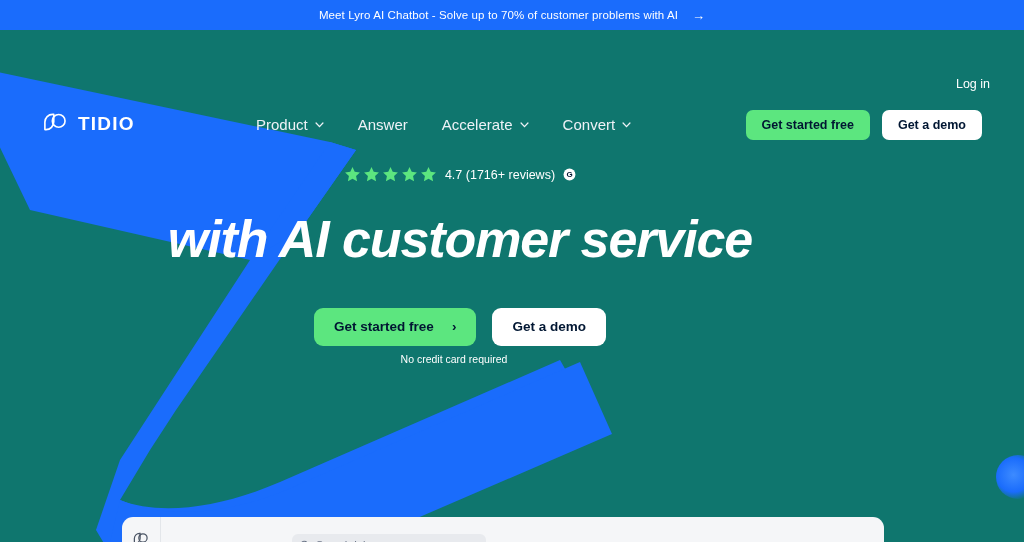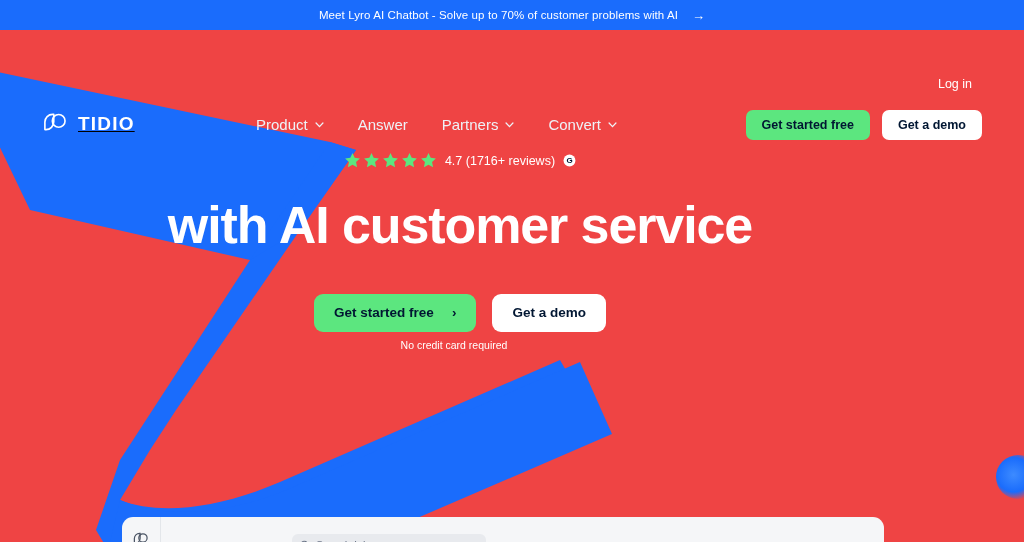--- a/index.html
+++ b/index.html
@@ -2,72 +2,72 @@
 <html><head>
 <meta charset="utf-8">
 <style>
   * { margin:0; padding:0; box-sizing:border-box; }
   html,body { width:1024px; height:542px; overflow:hidden; }
   body {
     background:#011632;
     font-family:"Liberation Sans", sans-serif;
     -webkit-font-smoothing:antialiased;
   }
-  .page { position:relative; width:1024px; height:542px; overflow:hidden; background:#ef4444; }
+  .page { position:relative; width:1024px; height:542px; overflow:hidden; background:#0f766e; }
 
   
   .banner {
     position:absolute; left:0; top:0; width:1024px; height:30px;
     background:#1A6CFC; display:flex; align-items:center; justify-content:center;
     z-index:40;
   }
   .banner-inner { display:flex; align-items:center; gap:14px; }
   .banner-text { color:#ffffff; font-size:11.5px; letter-spacing:.1px; white-space:nowrap; }
   .banner-arrow { color:#ffffff; font-size:13px; line-height:1; display:block; }
 
   
   .zdeco { position:absolute; left:0; top:30px; width:1024px; height:512px; z-index:1; pointer-events:none; }
 
   
   .nav { position:absolute; left:0; top:30px; width:1024px; height:96px; z-index:30; }
-  .logo { position:absolute; left:42px; top:80px; display:flex; align-items:center; gap:9px;text-decoration:underline; }
+  .logo { position:absolute; left:42px; top:80px; display:flex; align-items:center; gap:9px; }
   .logo-mark { width:27px; height:27px; display:block; }
   .logo-text { color:#ffffff; font-size:19px; font-weight:bold; letter-spacing:1.2px; }
 
   .navlinks { position:absolute; left:256px; top:86px; display:flex; align-items:center; gap:34px; }
   .navitem { display:flex; align-items:center; gap:7px; cursor:pointer; }
   .navitem span.lbl { color:#eef2f7; font-size:15px; }
   .chev { width:9px; height:6px; display:block; }
 
   .login {
-    position:absolute; right:52px; top:47px;
+    position:absolute; right:34px; top:47px;
     color:#ffffff; font-size:12.5px; cursor:pointer;
   }
   .nav-btns { position:absolute; right:42px; top:80px; display:flex; align-items:center; gap:12px; }
   .btn {
     display:flex; align-items:center; justify-content:center;
     border-radius:7px; cursor:pointer; white-space:nowrap;
   }
   .btn-green { background:#5CE67F; color:#011632; height:30px; padding:0 16px; font-size:12.5px; font-weight:bold; }
   .btn-white { background:#ffffff; color:#011632; height:30px; padding:0 16px; font-size:12.5px; font-weight:bold; }
 
   
-  .hero { position:absolute; left:0; top:108px; width:920px; z-index:20; text-align:center; }
+  .hero { position:absolute; left:0; top:122px; width:920px; z-index:20; text-align:center; }
 
   .rating { display:flex; align-items:center; justify-content:center; gap:8px; margin-top:44px; }
   .stars { display:flex; align-items:center; gap:2px; }
   .star { width:17px; height:17px; display:block; }
   .rating-text { color:#ffffff; font-size:12.5px; }
   .gbadge { width:13px; height:13px; display:block; }
 
   .headline {
     color:#ffffff; font-weight:bold; font-size:52px; line-height:1.32;
     letter-spacing:-1.1px; margin-top:22px;
   }
-  .headline .l2 { display:block; }
+  .headline .l2 { display:block;font-style:italic; }
 
   .subhead {
     color:#e9eef5; font-size:12.7px; line-height:1.75; margin-top:19px;
     width:600px; margin-left:auto; margin-right:auto;
   }
 
   .cta-row { display:flex; align-items:center; justify-content:center; gap:16px; margin-top:34px; }
   .cta-green {
     background:#5CE67F; color:#011632; border-radius:9px;
     height:38px; padding:0 20px; display:flex; align-items:center; gap:18px;
@@ -136,21 +136,21 @@
       <div class="navitem">
         <span class="lbl">Product</span>
         <svg class="chev" viewBox="0 0 10 7">
             <path d="M1 1.2 5 5.4 9 1.2" fill="none" stroke="#eef2f7" stroke-width="1.5" stroke-linecap="round"></path>
           </svg>
       </div>
       <div class="navitem">
         <span class="lbl">Answer</span>
       </div>
       <div class="navitem">
-        <span class="lbl">Partners</span>
+        <span class="lbl">Accelerate</span>
         <svg class="chev" viewBox="0 0 10 7">
             <path d="M1 1.2 5 5.4 9 1.2" fill="none" stroke="#eef2f7" stroke-width="1.5" stroke-linecap="round"></path>
           </svg>
       </div>
       <div class="navitem">
         <span class="lbl">Convert</span>
         <svg class="chev" viewBox="0 0 10 7">
             <path d="M1 1.2 5 5.4 9 1.2" fill="none" stroke="#eef2f7" stroke-width="1.5" stroke-linecap="round"></path>
           </svg>
       </div>

